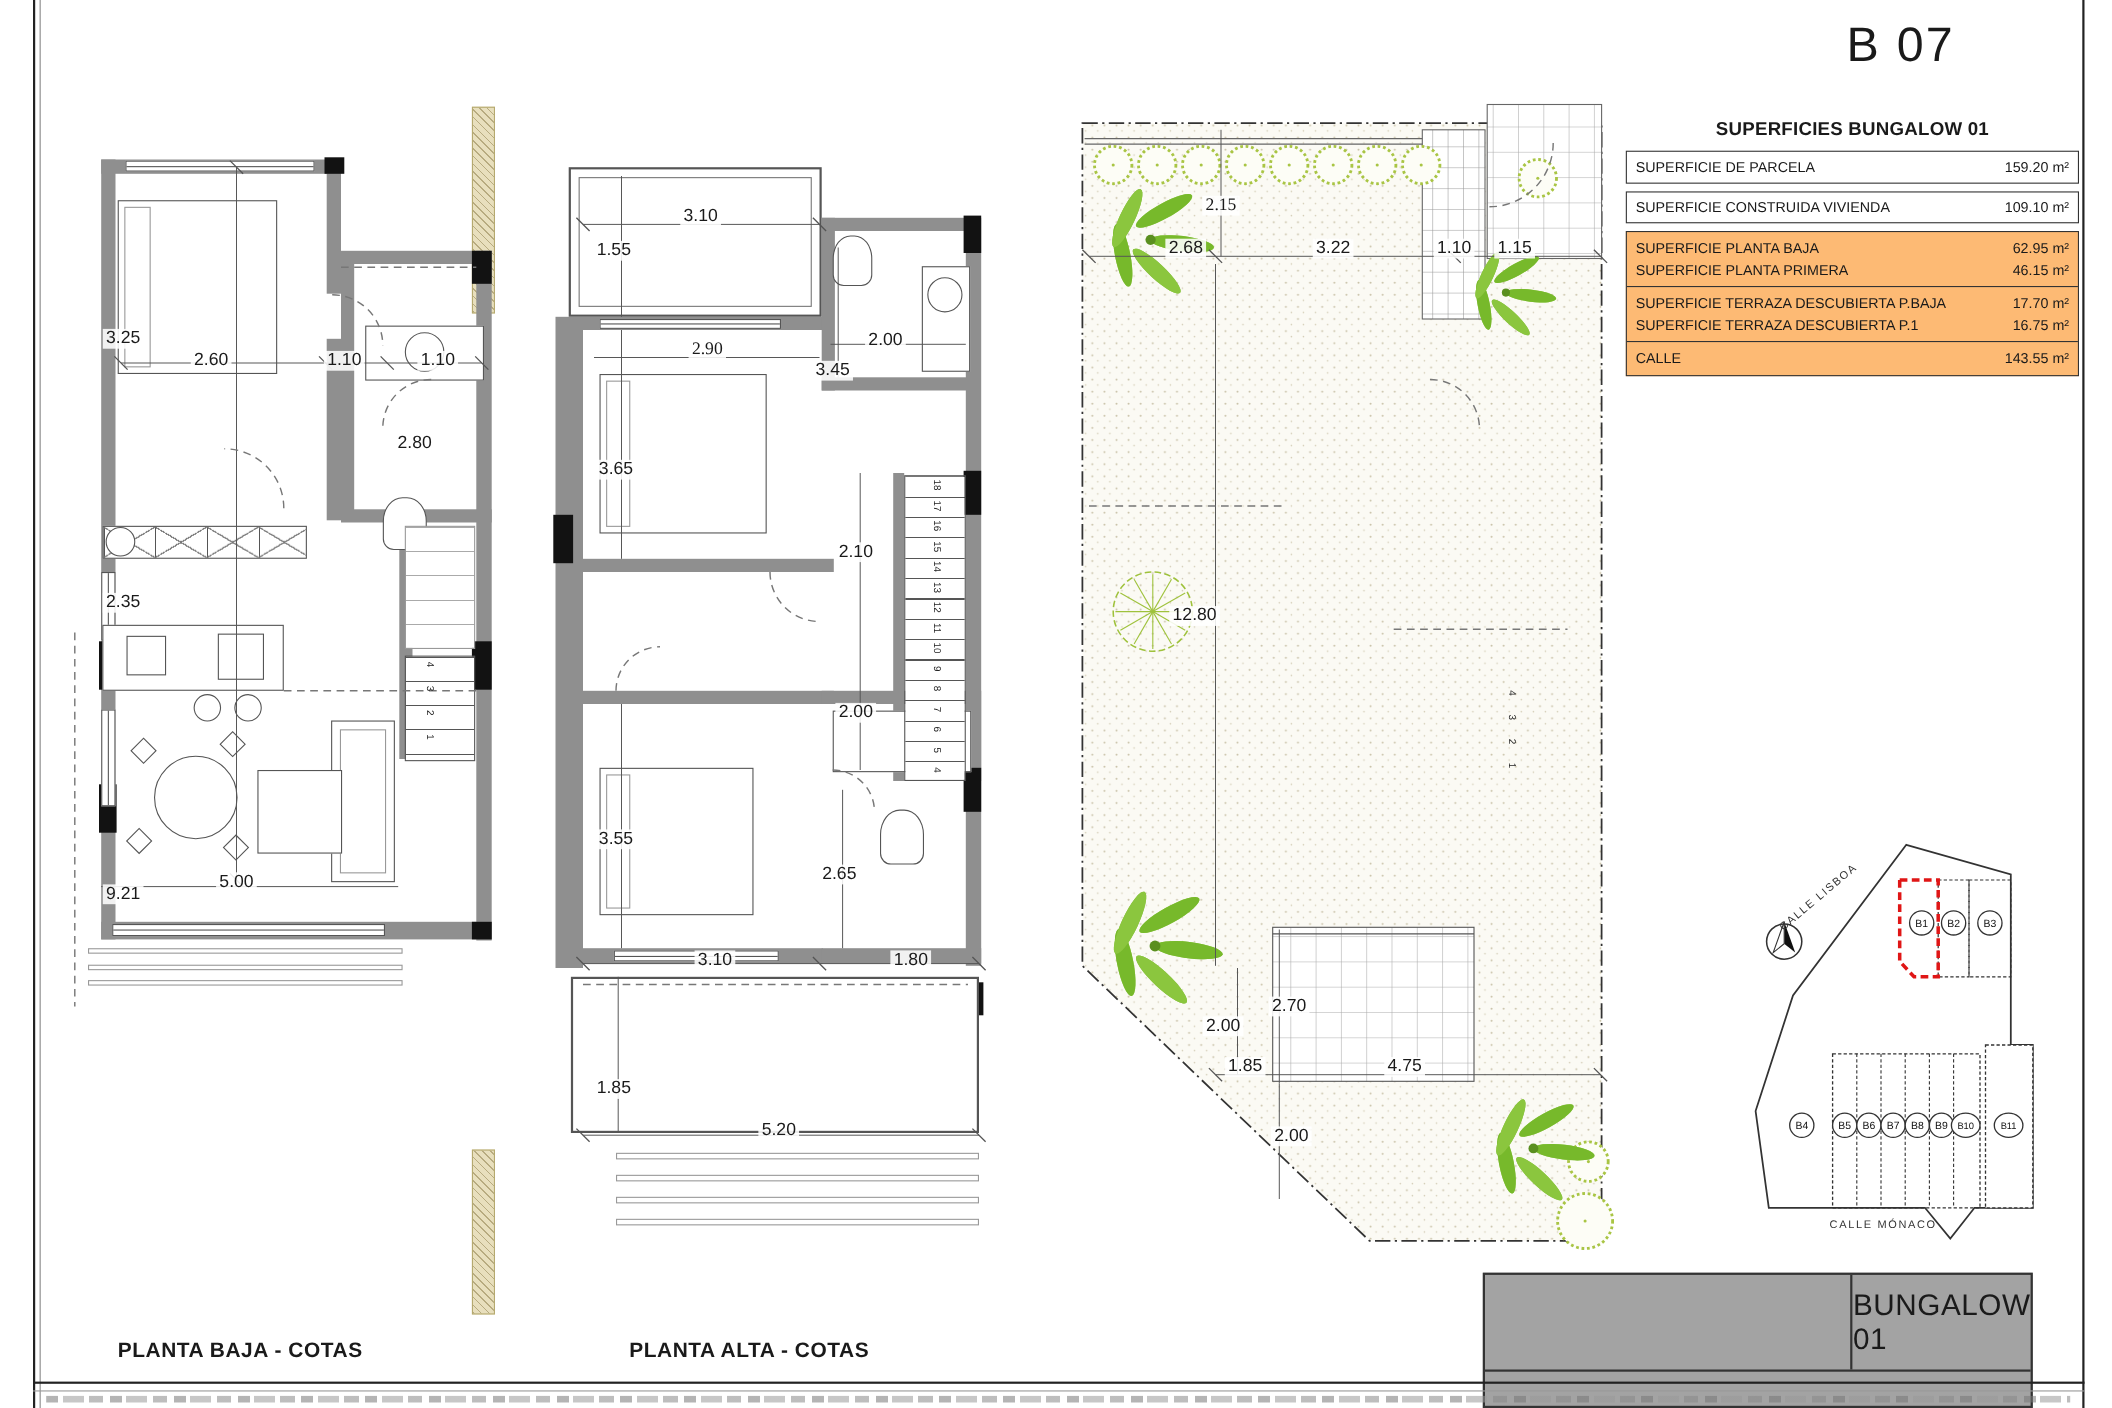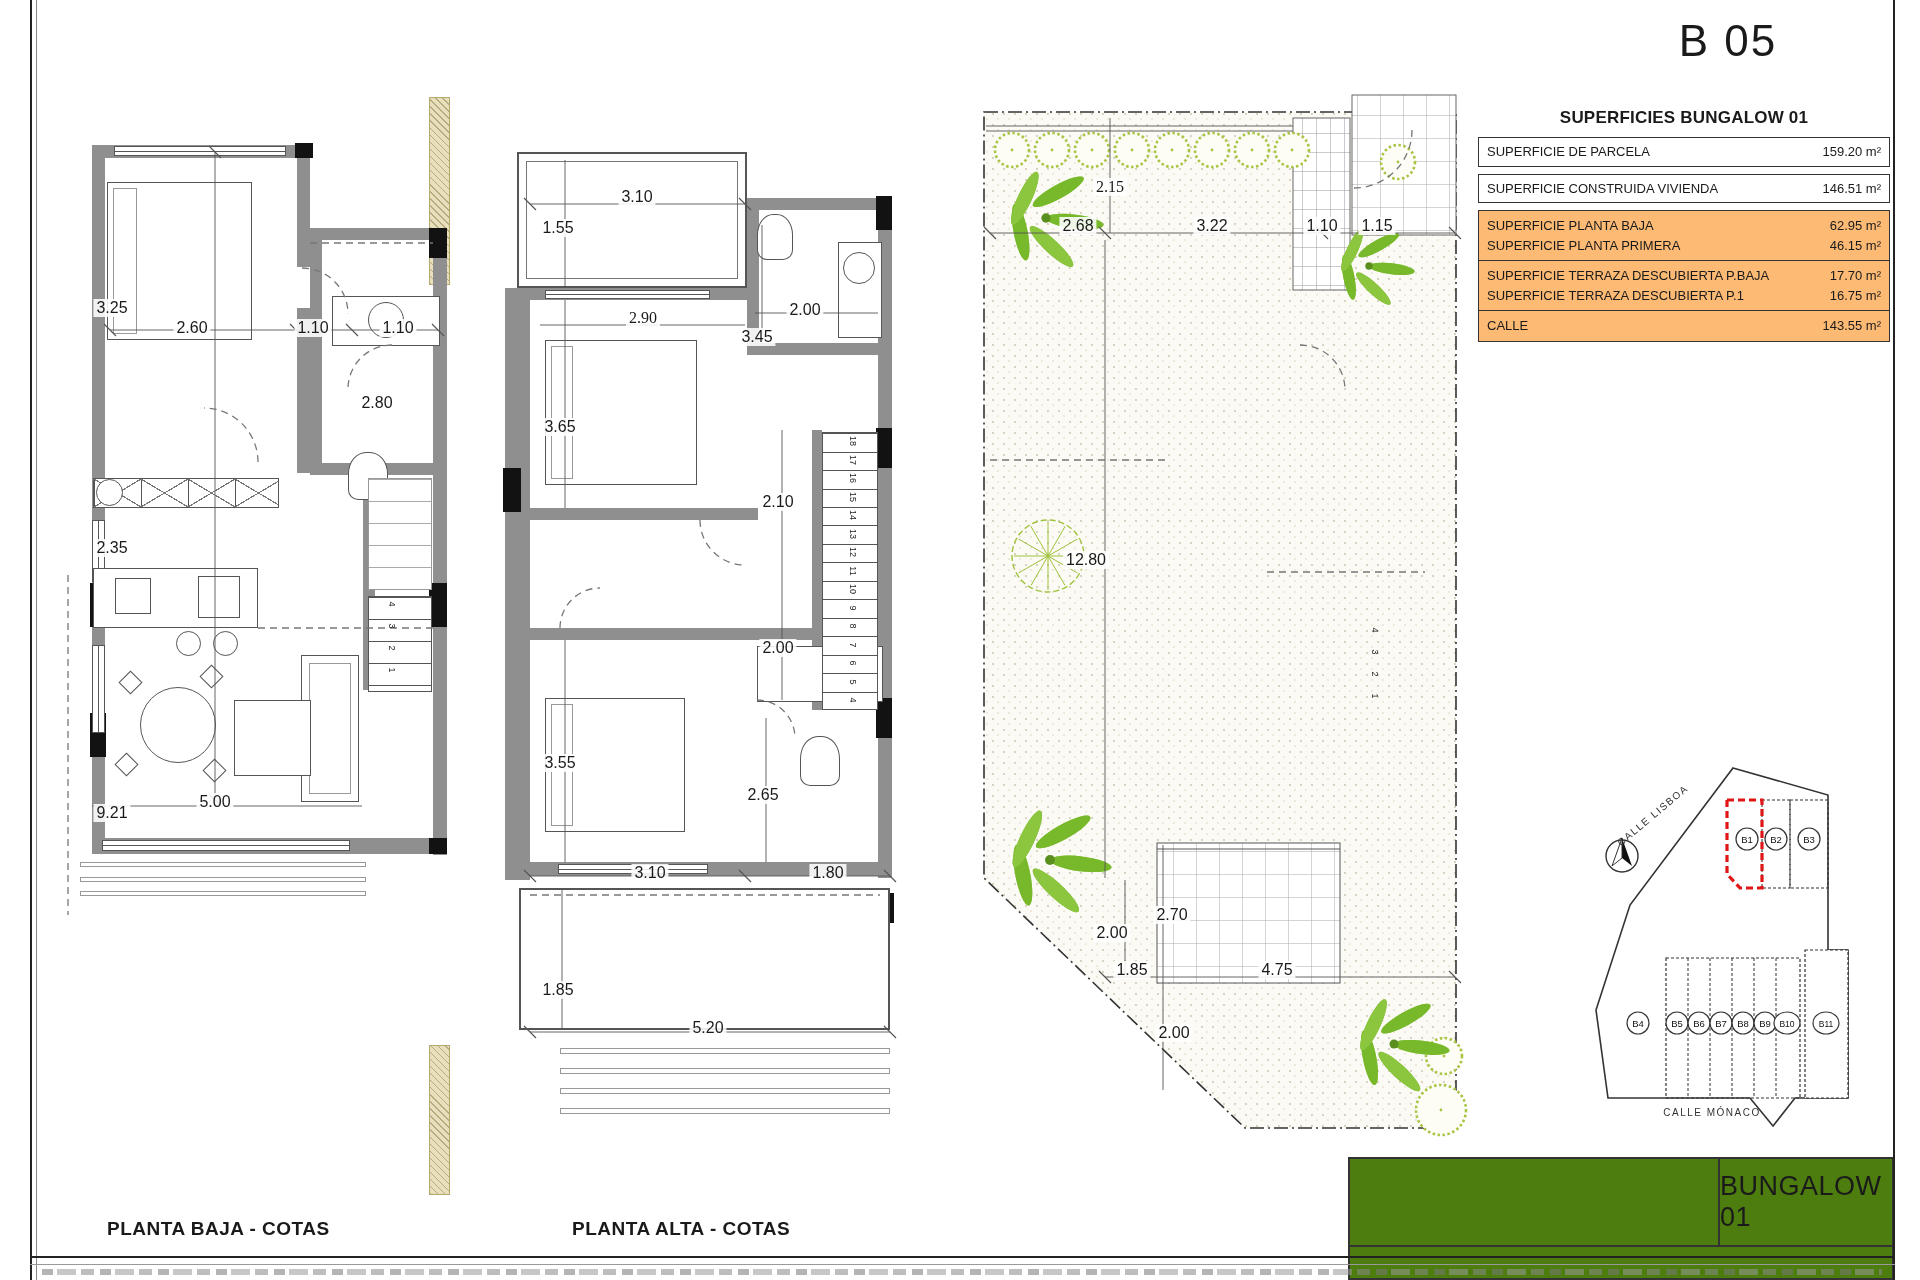--- a/index.html
+++ b/index.html
@@ -44,21 +44,21 @@
   
   #surfaces{position:absolute;left:1478px;top:108px;width:412px;z-index:40;}
   #surfaces .ttl{text-align:center;font-weight:bold;font-size:17px;margin-bottom:9px;letter-spacing:.2px;}
   .tbox{border:1px solid #333;background:#fff;margin-bottom:7px;padding:4px 8px;}
   .tbig{border:1px solid #333;background:#fdba74;margin-top:6px;}
   .tsub{padding:5px 8px;}
   .tsub + .tsub{border-top:1px solid #333;}
   .trow{display:flex;justify-content:space-between;font-size:13px;line-height:1.5;}
   .trow .val{white-space:nowrap;}
   
-  #title-block{position:absolute;left:1348px;top:1157px;width:546px;height:123px;border:2px solid #333;box-sizing:border-box;z-index:40;background:#4d7c0f;}
+  #title-block{position:absolute;left:1348px;top:1157px;width:500px;height:123px;border:2px solid #333;box-sizing:border-box;z-index:40;background:#a3a3a3;}
   #tb-row1{position:absolute;left:0;top:0;width:100%;height:88px;border-bottom:2px solid #333;box-sizing:border-box;display:flex;}
   #tb-cell-l{width:370px;height:100%;border-right:2px solid #333;box-sizing:border-box;}
   #tb-cell-r{flex:1;display:flex;align-items:center;justify-content:center;font-size:27px;letter-spacing:.5px;}
   
   .frame{position:absolute;background:#222;z-index:45;}
   #fineprint{position:absolute;left:42px;top:1269px;width:1840px;height:6px;z-index:46;opacity:.55;
      background:repeating-linear-gradient(90deg,#777 0 11px,transparent 11px 15px,#999 15px 34px,transparent 34px 39px,#888 39px 52px,transparent 52px 58px);}
   svg text{font-family:"Liberation Sans",sans-serif;}
 </style>
 </head>
@@ -376,35 +376,35 @@
                M1099,971 L1111,983 M1449,971 L1461,983"></path>
     </g>
     <g stroke="#777" stroke-width="1.3" fill="none" stroke-dasharray="7 5">
       <path d="M68,575 V915 M310,243 H433 M258,628 H433 M1267,572 H1425 M530,895 H880 M990,460 H1165"></path>
       <path d="M302,268 a46,46 0 0 1 46,46 M392,345 a44,44 0 0 0 -44,44 M258,462 a54,54 0 0 0 -54,-54
                M700,520 a45,45 0 0 0 45,45 M560,628 a40,40 0 0 1 40,-40 M757,700 a38,38 0 0 1 38,38
                M1412,130 a58,58 0 0 1 -58,58 M1300,345 a45,45 0 0 1 45,45"></path>
     </g>
   </svg>
 
-  <div id="sheet-code">B 05</div>
+  <div id="sheet-code">B 07</div>
 
   <div id="surfaces">
     <div class="ttl">SUPERFICIES BUNGALOW 01</div>
     <div id="surf-rows">
         <div class="tbox">
           <div class="trow">
      <span>SUPERFICIE DE PARCELA</span>
      <span class="val">159.20 m²</span>
           </div>
         </div>
         <div class="tbox">
           <div class="trow">
      <span>SUPERFICIE CONSTRUIDA VIVIENDA</span>
-     <span class="val">146.51 m²</span>
+     <span class="val">109.10 m²</span>
           </div>
         </div>
         <div class="tbig">
           <div class="tsub">
             <div class="trow">
      <span>SUPERFICIE PLANTA BAJA</span>
      <span class="val">62.95 m²</span>
             </div>
             <div class="trow">
      <span>SUPERFICIE PLANTA PRIMERA</span>

